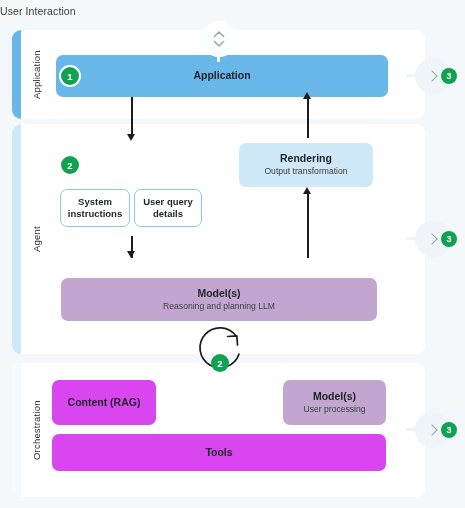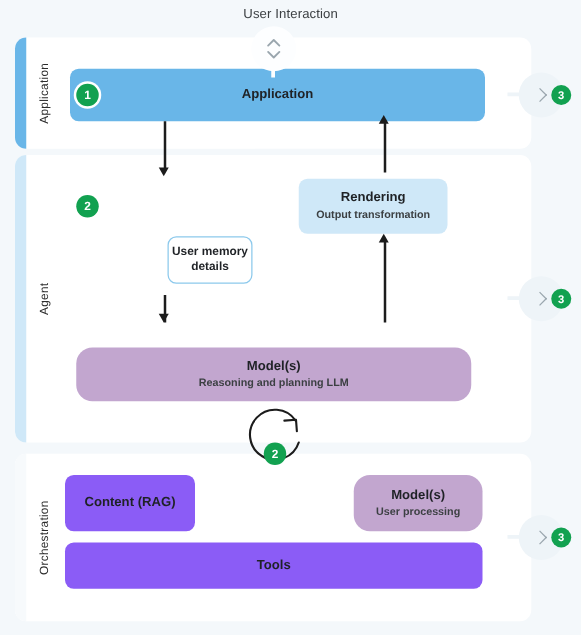--- a/index.html
+++ b/index.html
@@ -23,21 +23,20 @@
     height: 508px;
   }
 
   
   .abs { position: absolute; box-sizing: border-box; }
 
   
   .top-caption {
     left: 0; top: 5px;
     width: 465px;
-    text-align: center;
     font-size: 10.5px;
     color: #3c4043;
     letter-spacing: .1px;
   }
 
   
   .ui-circle {
     left: 201px; top: 21px;
     width: 36px; height: 36px;
     border-radius: 50%;
@@ -142,30 +141,30 @@
     z-index: 4;
   }
   .box-title {
     font-size: 10.5px;
     font-weight: bold;
     color: #1f2226;
     line-height: 1.25;
   }
   .box-sub {
     font-size: 8.6px;
-    font-weight: 700;
+    font-weight: 400;
     color: #3c4043;
     line-height: 1.3;
     margin-top: 1px;
   }
 
   .app-box   { background: #69b6e8; }
   .lightblue { background: #cfe8f8; }
-  .palebox   { background: #8b5cf6; }
-  .purplebox { background: #c2a6cf; border-radius: 13px; }
+  .palebox   { background: #d946ef; }
+  .purplebox { background: #c2a6cf; }
   .whitebox  {
     background: #ffffff;
     border: 1.2px solid #8cc9ec;
     border-radius: 7px;
   }
 
   
   .vline { background: #1c1c1c; width: 1.6px; z-index: 5; }
   .ahead {
     width: 0; height: 0;
@@ -221,25 +220,28 @@
   <div class="abs ahead ahead-up" style="left:303px; top:92px;"></div>
 
   <div class="abs lightblue" style="left:52px; top:143px; width:158px; height:93px; border-radius:7px;">
     <div class="abs" style="left:0; top:11px; width:158px; text-align:center;">
       <div class="box-title">Perception</div>
       <div class="box-sub">Input transformation</div>
     </div>
   </div>
   <div class="abs badge badge-18" style="left:61px; top:156px;">2</div>
 
+  <div class="abs box whitebox" style="left:60px; top:189px; width:70px; height:38px;">
+    <div class="box-title" style="font-size:9.5px;">System instructions</div>
+  </div>
   <div class="abs box whitebox" style="left:134px; top:189px; width:68px; height:38px;">
-    <div class="box-title" style="font-size:9.5px;">User memory details</div>
-  </div>
-
-  <div class="abs box lightblue" style="left:239px; top:143px; width:119px; height:44px;">
+    <div class="box-title" style="font-size:9.5px;">User query details</div>
+  </div>
+
+  <div class="abs box lightblue" style="left:239px; top:143px; width:134px; height:44px;">
     <div class="box-title">Rendering</div>
     <div class="box-sub">Output transformation</div>
   </div>
 
   <div class="abs vline" style="left:131px; top:236px; height:22px;"></div>
   <div class="abs ahead ahead-down" style="left:127px; top:251px;"></div>
 
   <div class="abs vline" style="left:307px; top:192px; height:66px;"></div>
   <div class="abs ahead ahead-up" style="left:303px; top:187px;"></div>
 

